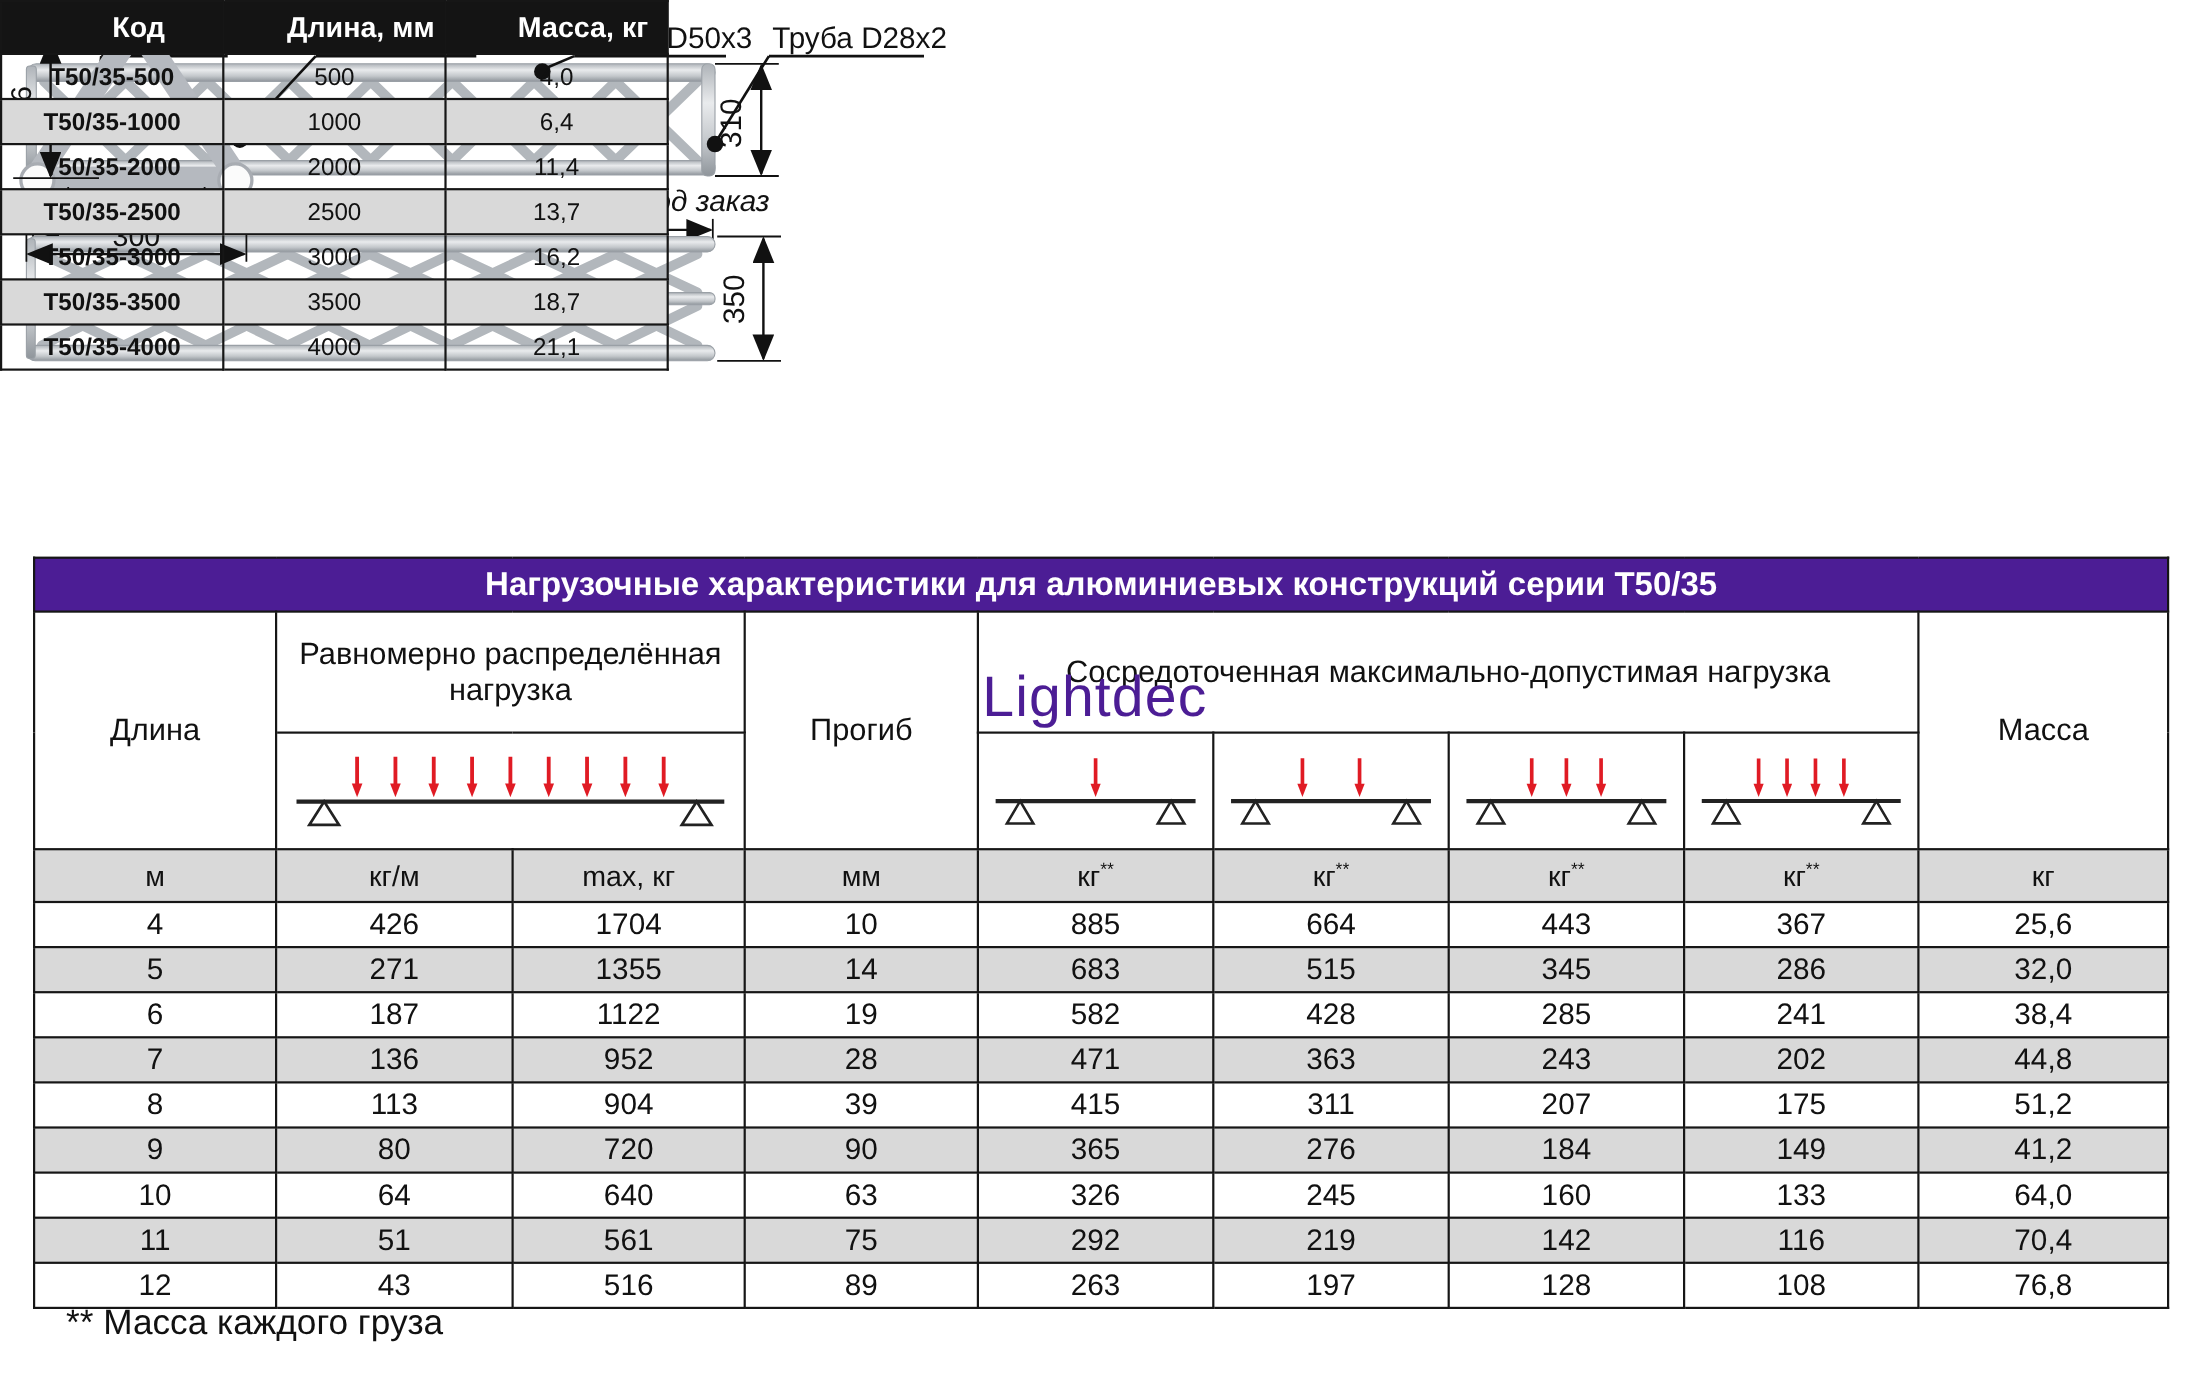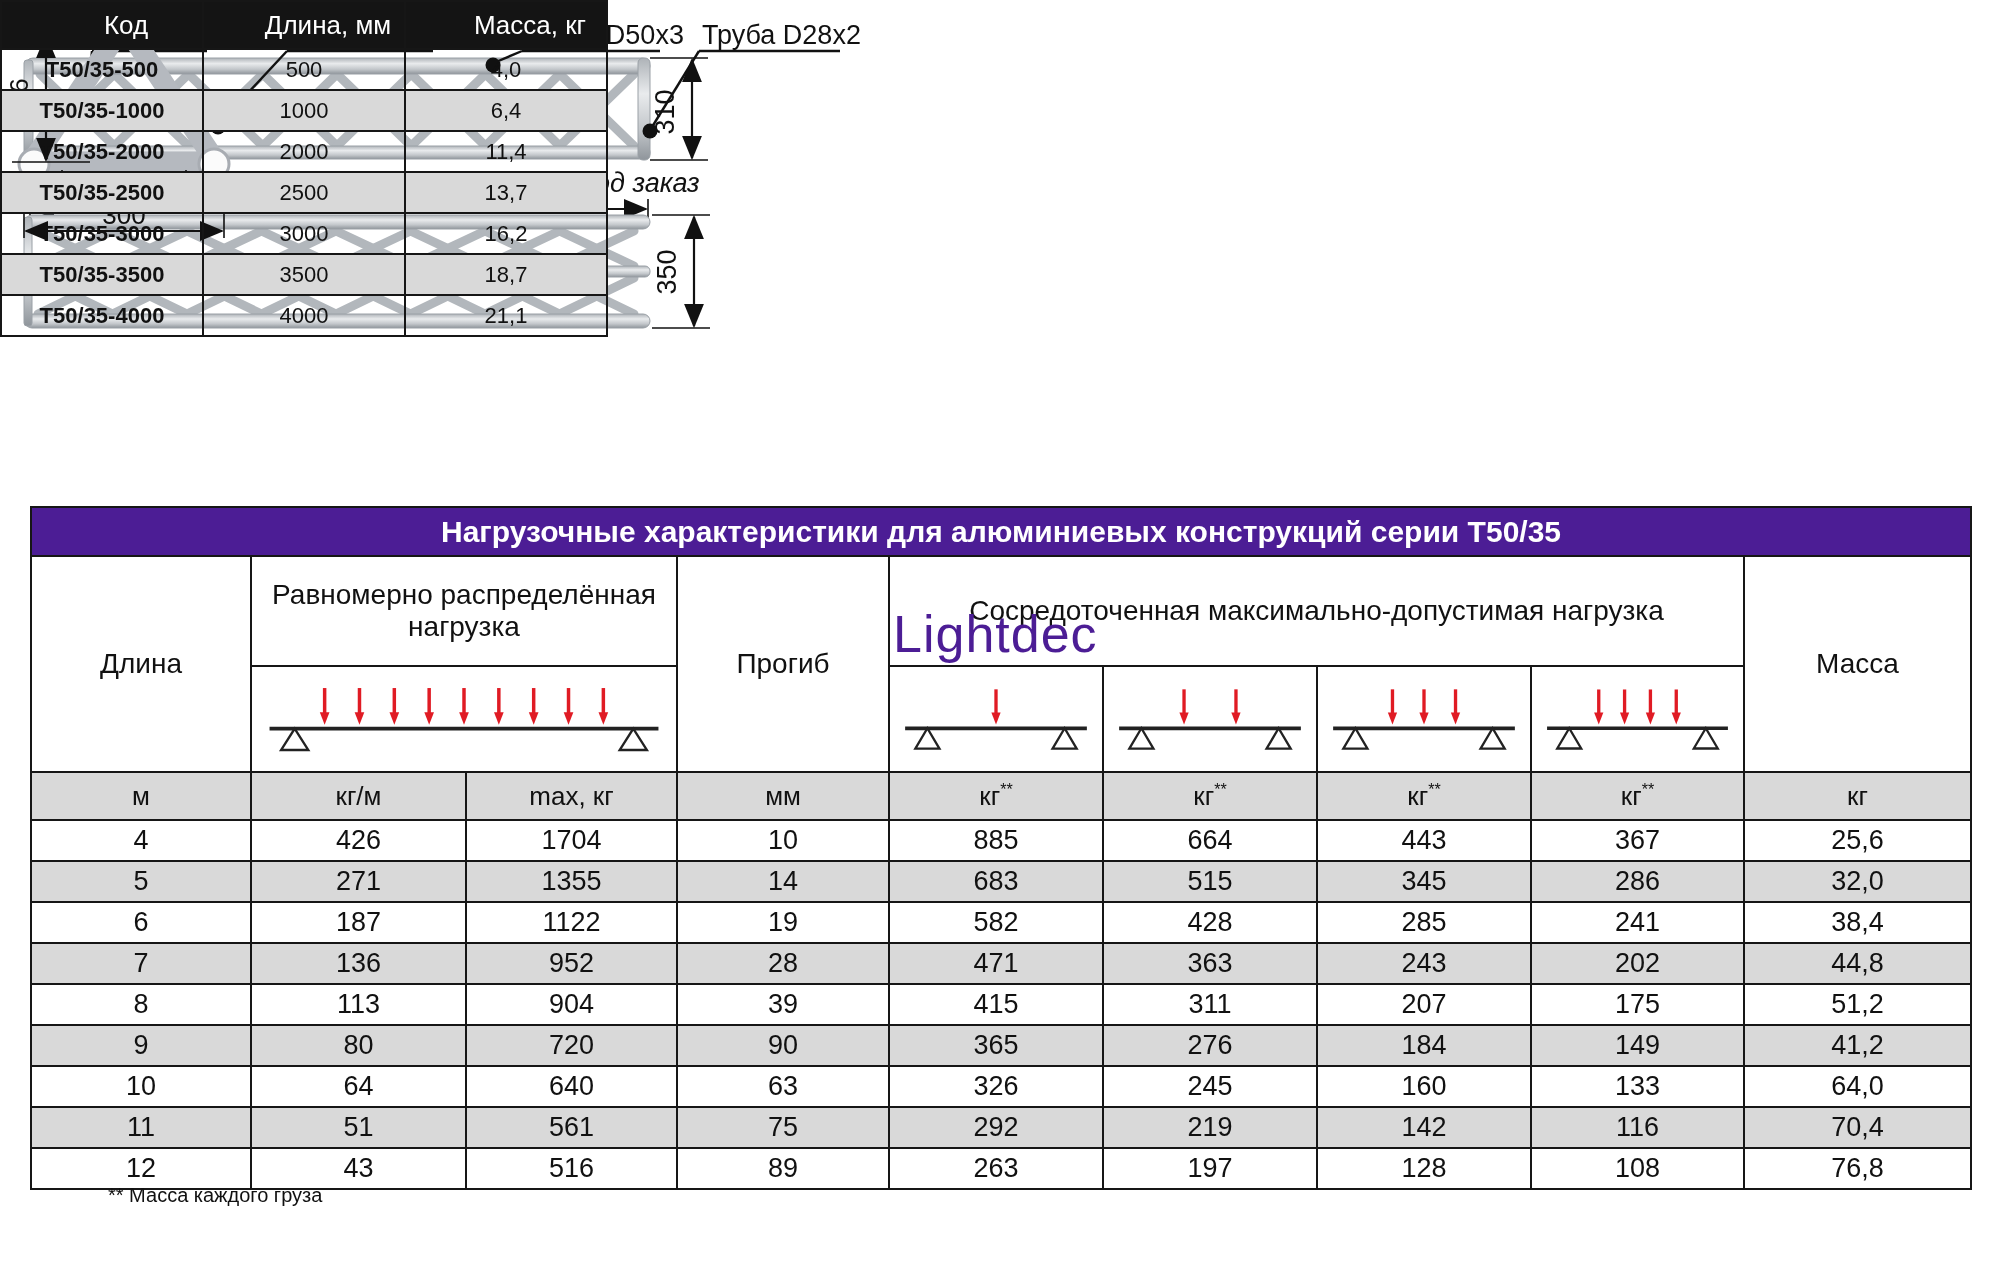--- a/index.html
+++ b/index.html
@@ -7,21 +7,21 @@
           font-family:"Liberation Sans",sans-serif;color:#111;}
   svg text{font-family:"Liberation Sans",sans-serif;fill:#111;}
 
   
   .drawings{position:absolute;left:0;top:0;}
   .xsection{position:absolute;left:1016;top:52;}
 
   
   table.sizes{position:absolute;left:1352;top:40;width:608px;border-collapse:collapse;table-layout:fixed;}
   table.sizes th,table.sizes td{border:2px solid #161616;text-align:center;vertical-align:middle;padding:0;}
-  table.sizes thead th{background:#141414;color:#fff;font-weight:normal;font-size:26px;height:46px;padding-left:48px;}
+  table.sizes thead th{background:#141414;color:#fff;font-weight:bold;font-size:26px;height:46px;padding-left:48px;}
   table.sizes tbody td{font-size:22px;height:39px;}
   table.sizes tbody td:first-child{font-weight:bold;}
   table.sizes tbody tr:nth-child(even){background:#d9d9d9;}
 
   
   .note{position:absolute;left:735;top:430;width:1250px;font-size:25px;white-space:nowrap;}
   .note .dot{display:inline-block;width:16px;height:16px;border-radius:50%;background:#999;
              margin-right:12px;vertical-align:-1px;}
 
   
@@ -29,21 +29,21 @@
   table.load th,table.load td{border:2px solid #161616;text-align:center;vertical-align:middle;padding:0 4px;}
   table.load tr.title th{background:#4c1d95;color:#fff;font-weight:bold;font-size:30px;height:47px;border-color:#161616;}
   table.load tr.hA th{font-weight:normal;font-size:28px;height:108px;}
   table.load tr.hB td{height:104px;}
   table.load tr.units th{background:#d9d9d9;font-weight:normal;font-size:26px;height:46px;}
   table.load tr.units sup{font-size:62%;}
   table.load tbody td{font-size:27px;height:39px;}
   table.load tbody tr:nth-child(even){background:#d9d9d9;}
   .beam-svg{display:block;width:100%;height:92px;}
 
-  .footnote{position:absolute;left:60px;top:1184px;font-size:20px;margin-left:48px;}
+  .footnote{position:absolute;left:60px;top:1184px;font-size:32px;}
   .watermark{position:absolute;left:893px;top:604px;font-size:52px;color:#4c1d95;
              letter-spacing:1px;pointer-events:none;}
 </style>
 </head>
 <body>
 
 <div class="canvas">
 
   <svg class="drawings" width="990" height="445" viewBox="0 0 990 445">
     <defs>

